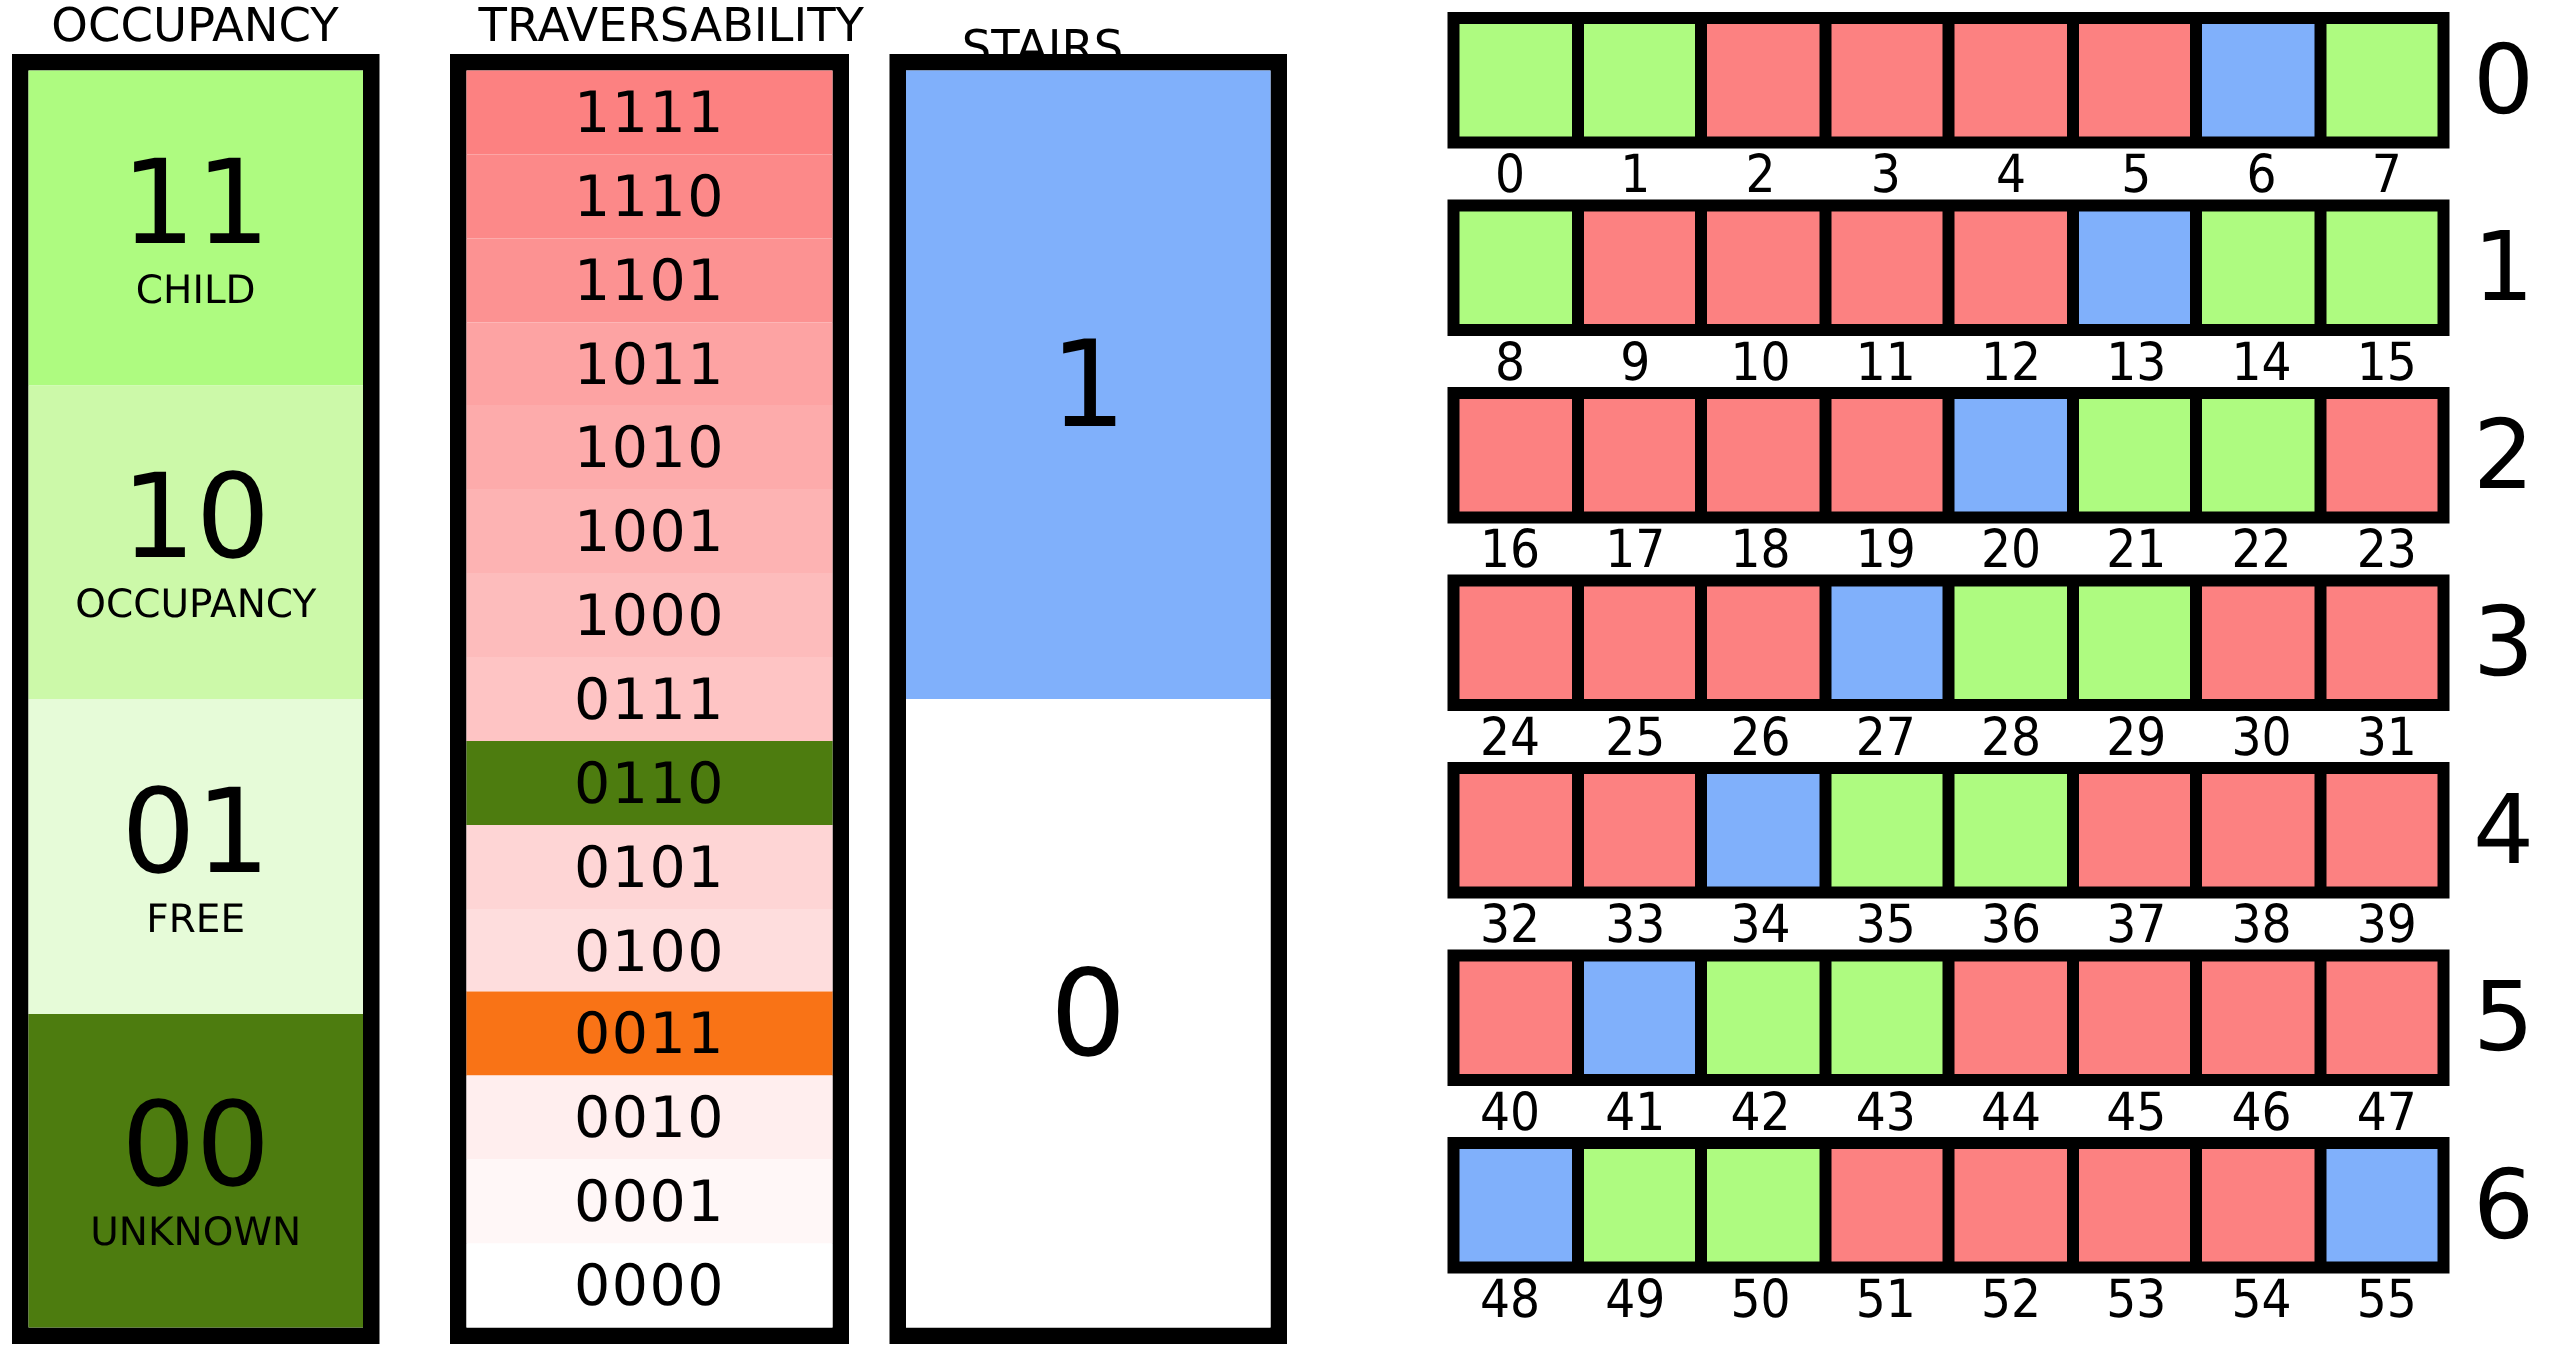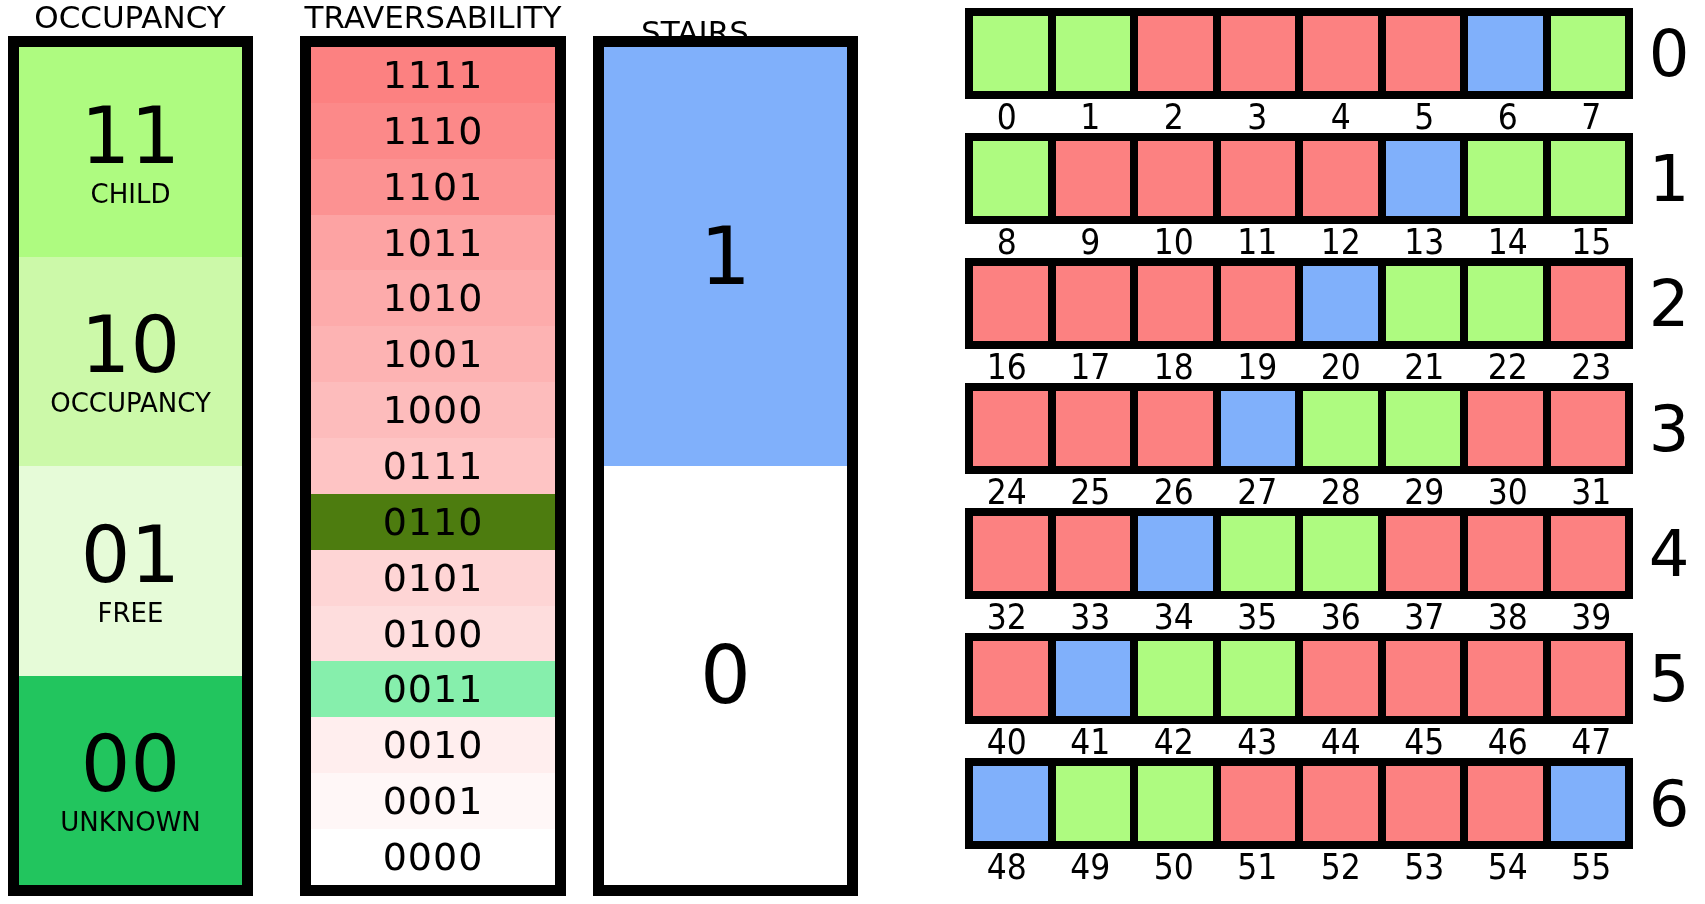--- a/index.html
+++ b/index.html
@@ -52,54 +52,54 @@
   .row-label{
     position:absolute;left:668px;top:0;width:72px;height:91px;
     display:flex;align-items:center;justify-content:center;
     font-size:64px;line-height:64px;
   }
 </style>
 </head>
 <body>
 
 <div class="col-title" style="left:0;width:260px;">OCCUPANCY</div>
-<div class="col-title" style="left:290px;width:286px;">TRAVERSABILITY</div>
+<div class="col-title" style="left:290px;width:286px;text-align:right;">TRAVERSABILITY</div>
 <div class="col-title" style="left:565px;width:260px;margin-top:15px;">STAIRS</div>
 
 <div id="occupancy-box" class="legend-box">
     <div class="occ-section" style="background: rgb(174, 251, 128);">
       <div class="occ-code">11</div>
       <div class="occ-label">CHILD</div>
     </div>
     <div class="occ-section" style="background: rgb(204, 249, 169);">
       <div class="occ-code">10</div>
       <div class="occ-label">OCCUPANCY</div>
     </div>
     <div class="occ-section" style="background: rgb(230, 251, 216);">
       <div class="occ-code">01</div>
       <div class="occ-label">FREE</div>
     </div>
-    <div class="occ-section" style="background: #22c55e;">
+    <div class="occ-section" style="background: #4d7c0f;">
       <div class="occ-code">00</div>
       <div class="occ-label">UNKNOWN</div>
     </div>
   </div>
 <div id="trav-box" class="legend-box">
     <div class="trav-level" style="background: rgb(252, 129, 129);">1111</div>
     <div class="trav-level" style="background: rgb(252, 137, 137);">1110</div>
     <div class="trav-level" style="background: rgb(252, 146, 146);">1101</div>
     <div class="trav-level" style="background: rgb(253, 163, 163);">1011</div>
     <div class="trav-level" style="background: rgb(253, 171, 171);">1010</div>
     <div class="trav-level" style="background: rgb(253, 179, 179);">1001</div>
     <div class="trav-level" style="background: rgb(253, 188, 188);">1000</div>
     <div class="trav-level" style="background: rgb(254, 196, 196);">0111</div>
     <div class="trav-level" style="background: #4d7c0f;">0110</div>
     <div class="trav-level" style="background: rgb(254, 213, 213);">0101</div>
     <div class="trav-level" style="background: rgb(254, 221, 221);">0100</div>
-    <div class="trav-level" style="background: #86efac;">0011</div>
+    <div class="trav-level" style="background: #f97316;">0011</div>
     <div class="trav-level" style="background: rgb(255, 238, 238);">0010</div>
     <div class="trav-level" style="background: rgb(255, 247, 247);">0001</div>
     <div class="trav-level" style="background: rgb(255, 255, 255);">0000</div>
   </div>
 <div id="stairs-box" class="legend-box">
     <div class="stairs-section" style="background: rgb(128, 176, 251);">1</div>
     <div class="stairs-section" style="background: rgb(255, 255, 255);">0</div>
   </div>
 
 <div id="grid">

